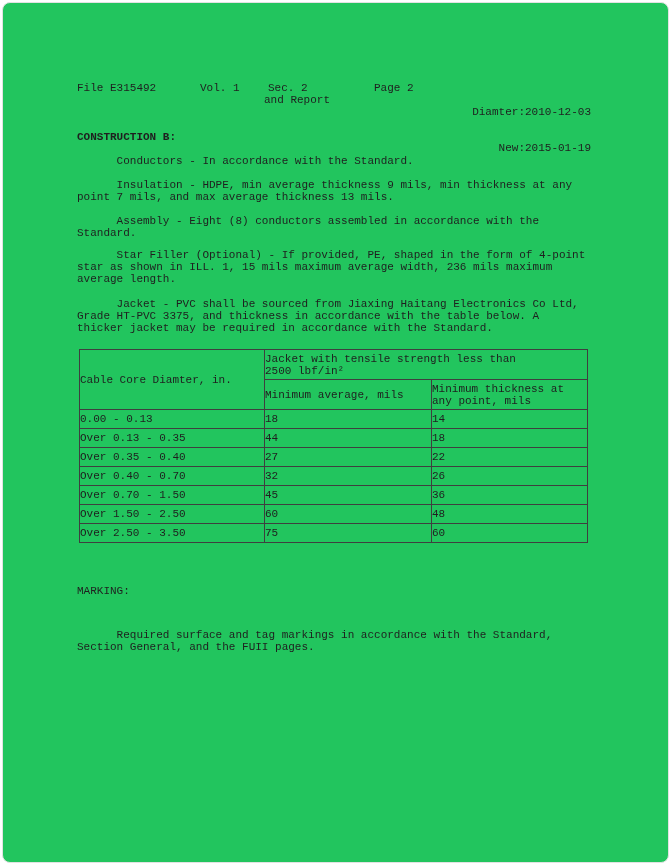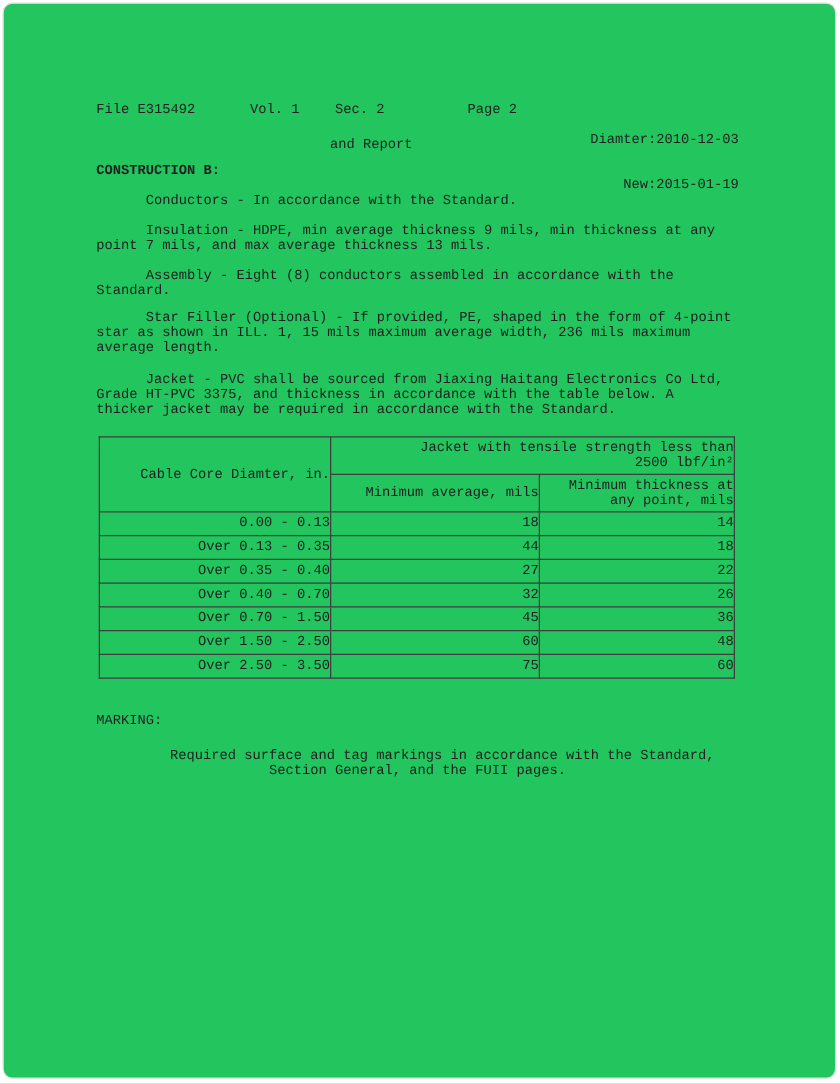--- a/index.html
+++ b/index.html
@@ -20,53 +20,53 @@
     position: absolute;
     left: 74px; top: 79px; width: 514px;
     font-size: 11px; line-height: 12px;
     color: #1f1f1f;
   }
   
   .doc-header { position: relative; height: 24px; white-space: pre; }
   .h-file  { position: absolute; left: 0;     top: 0; }
   .h-vol   { position: absolute; left: 123px; top: 0; }
   .h-sec1  { position: absolute; left: 191px; top: 0; }
-  .h-sec2  { position: absolute; left: 187px; top: 28px; }
+  .h-sec2  { position: absolute; left: 187px; top: 12px; }
   .h-page  { position: absolute; left: 297px; top: 0; }
   .h-dates { position: absolute; right: 0; top: 0; text-align: right; }
   .h-dateline { height: 12px; }
   .h-dateval { }
   
   .heading { margin-top: 25px; white-space: pre; font-weight: bold; }
   .para    { margin-top: 12px; }
   .line    { white-space: pre; }
   #p-star    { margin-top: 10px; }
   #p-ripcord { margin-top: 9px; }
   #p-jacket  { margin-top: 13px; }
   
   table.jacket {
     border-collapse: collapse;
     table-layout: fixed;
     width: 508px;
     margin: 15px 0 0 2px;
   }
   table.jacket th, table.jacket td {
     border: 1px solid #3f3f3f;
-    text-align: right;
+    text-align: left;
     vertical-align: middle;
     font-weight: normal;
     font-size: 11px;
     line-height: 12px;
     padding: 0;
   }
   table.jacket thead th { height: 29px; }
   table.jacket tbody td { height: 18px; }
   .pre-line { white-space: pre-line; }
-  .heading-marking { margin-top: 28px; white-space: pre; }
-  #p-marking { margin-top: 16px; text-align: center; }
+  .heading-marking { margin-top: 42px; white-space: pre; }
+  #p-marking { margin-top: 32px; }
 </style>
 </head>
 <body>
 
 <div class="page">
   <div class="content">
 
     <div class="doc-header">
       <span class="h-file">File E315492</span>
       <span class="h-vol">Vol. 1</span>

